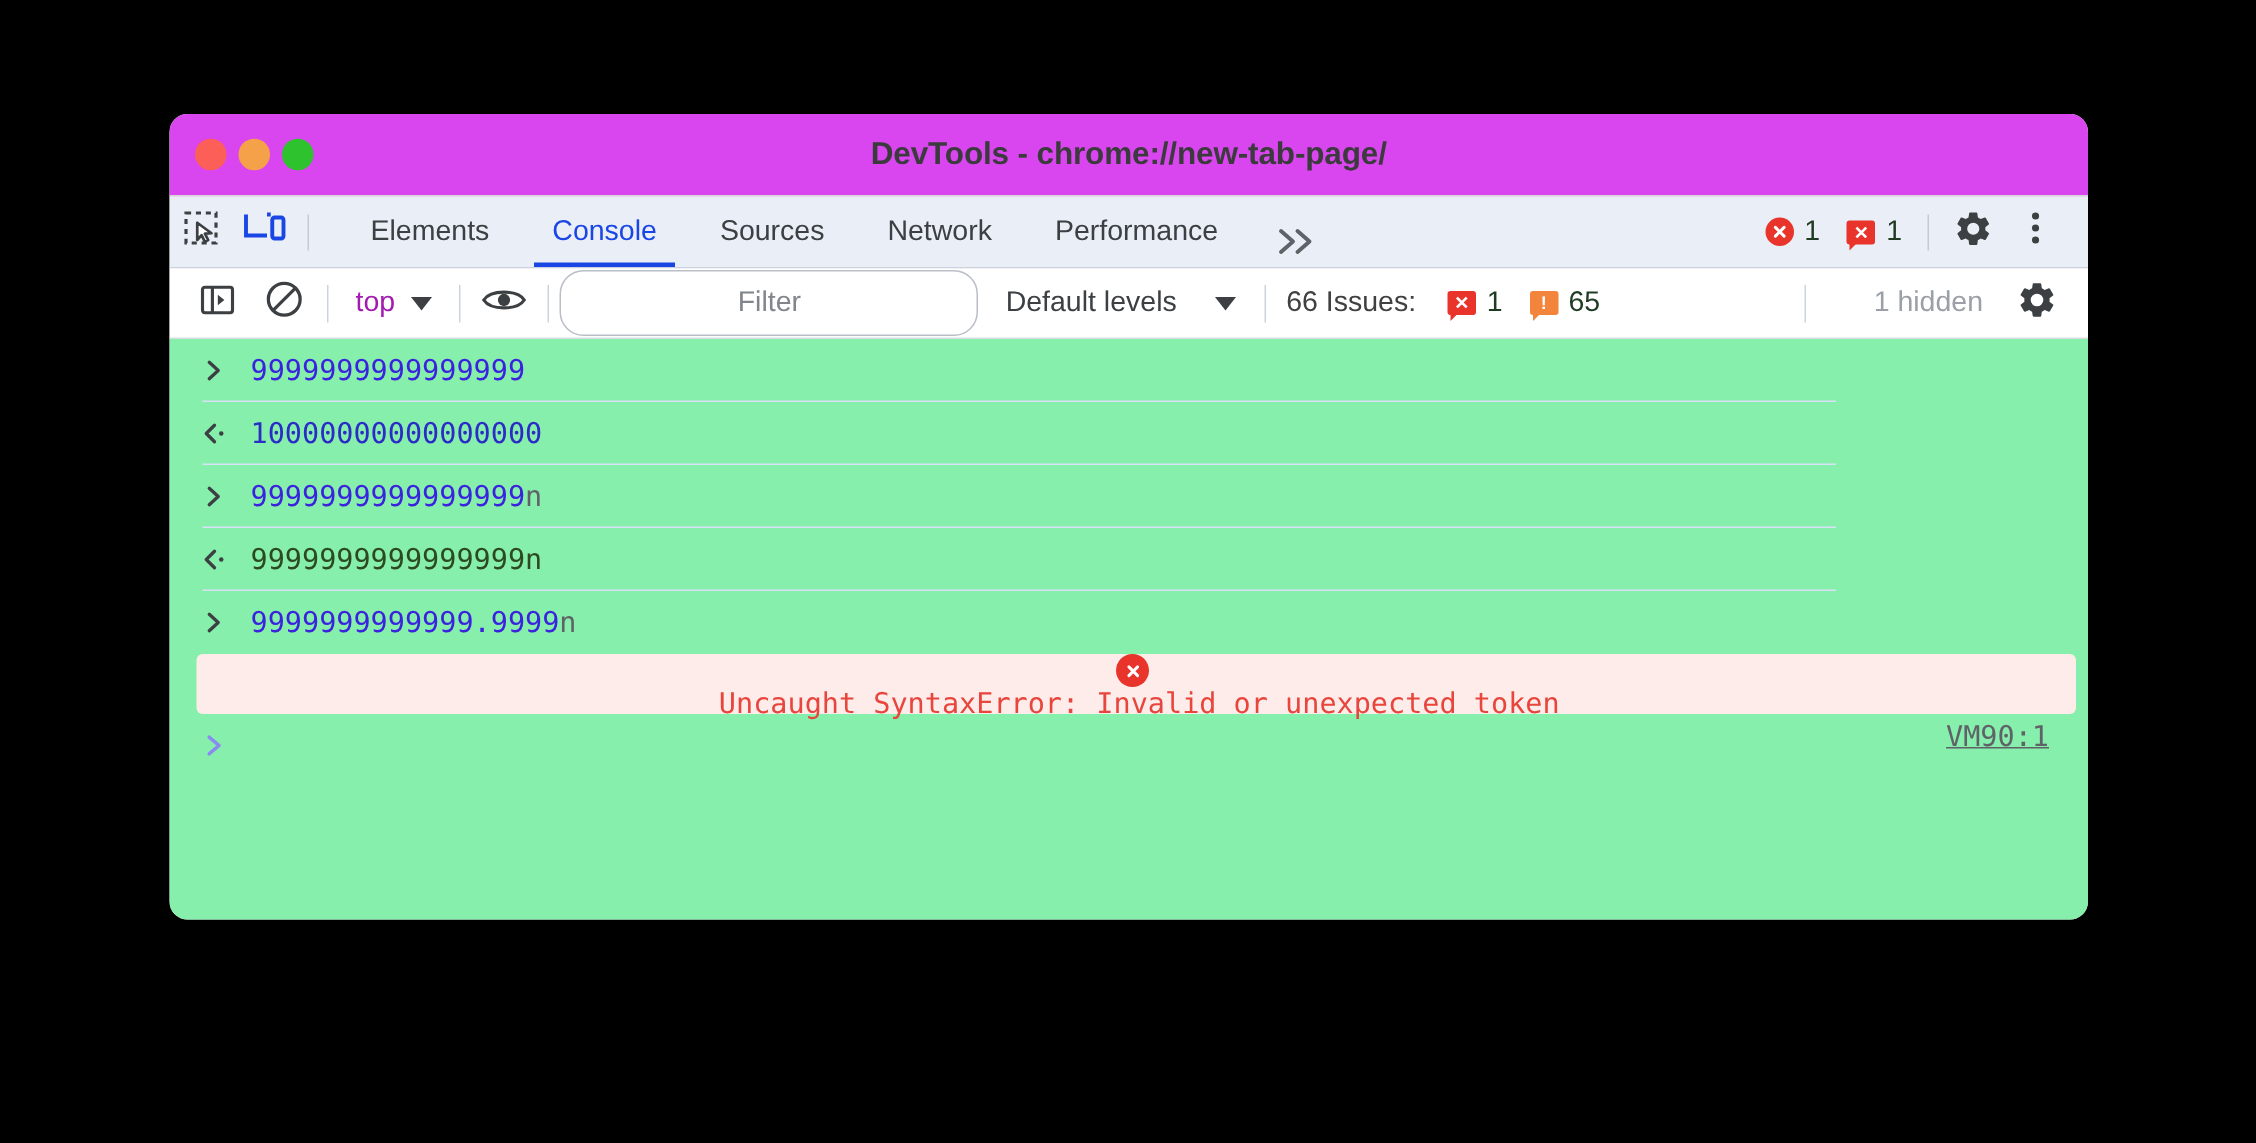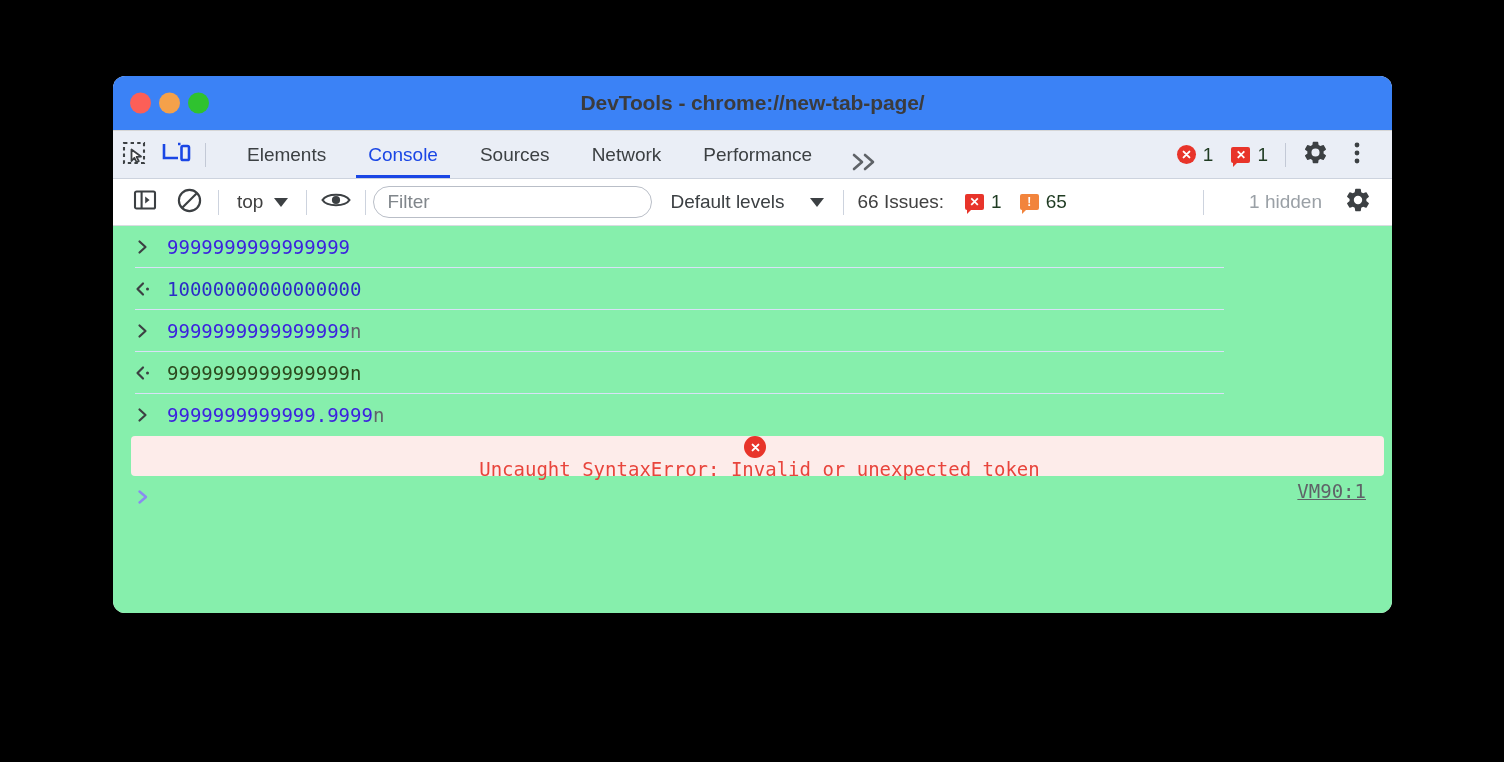--- a/index.html
+++ b/index.html
@@ -24,21 +24,21 @@
     background: #ffffff;
     border-radius: 12px;
     overflow: hidden;
     box-shadow: 0 10px 40px rgba(0,0,0,.45);
   }
 
   
   .titlebar {
     position: relative;
     height: 55px;
-    background: #3b82f6;
+    background: #d946ef;
     border-bottom: 1px solid #d6d6d6;
     display: flex; align-items: center;
   }
   .traffic {
     position: absolute; left: 17px; top: 50%;
     transform: translateY(-50%);
     display: flex; gap: 8px;
   }
   .dot { width: 21px; height: 21px; border-radius: 50%; }
   .dot.red    { background: #fc5f57; }
@@ -153,37 +153,38 @@
   .ct-btn {
     width: 44px; height: 40px;
     display: flex; align-items: center; justify-content: center;
     cursor: pointer;
   }
   .ct-sep { width: 1px; height: 25px; background: #cdd3de; margin: 0 7px; }
   .ctx-select {
     display: flex; align-items: center; gap: 11px;
     padding: 0 11px; cursor: pointer;
   }
-  .ctx-select .label { font-size: 19px; color: #404040; }
+  .ctx-select .label { font-size: 19px; color: #a21caf; }
   .caret {
     width: 0; height: 0;
     border-left: 7px solid transparent;
     border-right: 7px solid transparent;
     border-top: 9px solid #3c4043;
   }
   .filter-input {
-    width: 279px; height: 32px;
+    width: 279px; height: 44px;
     border: 1px solid #b9bec7;
     border-radius: 16px;
     padding: 0 13px;
     font-size: 19px;
     color: #202124;
     background: #fff;
     outline: none;
     font-family: "Liberation Sans", sans-serif;
+    text-align: center;
   }
   .filter-input::placeholder { color: #80868b; }
   .levels-select {
     display: flex; align-items: center; gap: 26px;
     padding: 0 12px; margin-left: 6px; cursor: pointer;
   }
   .levels-select .label { font-size: 19px; color: #3c4043; }
   .issues-group {
     display: flex; align-items: center;
     margin-left: 6px; cursor: pointer;

